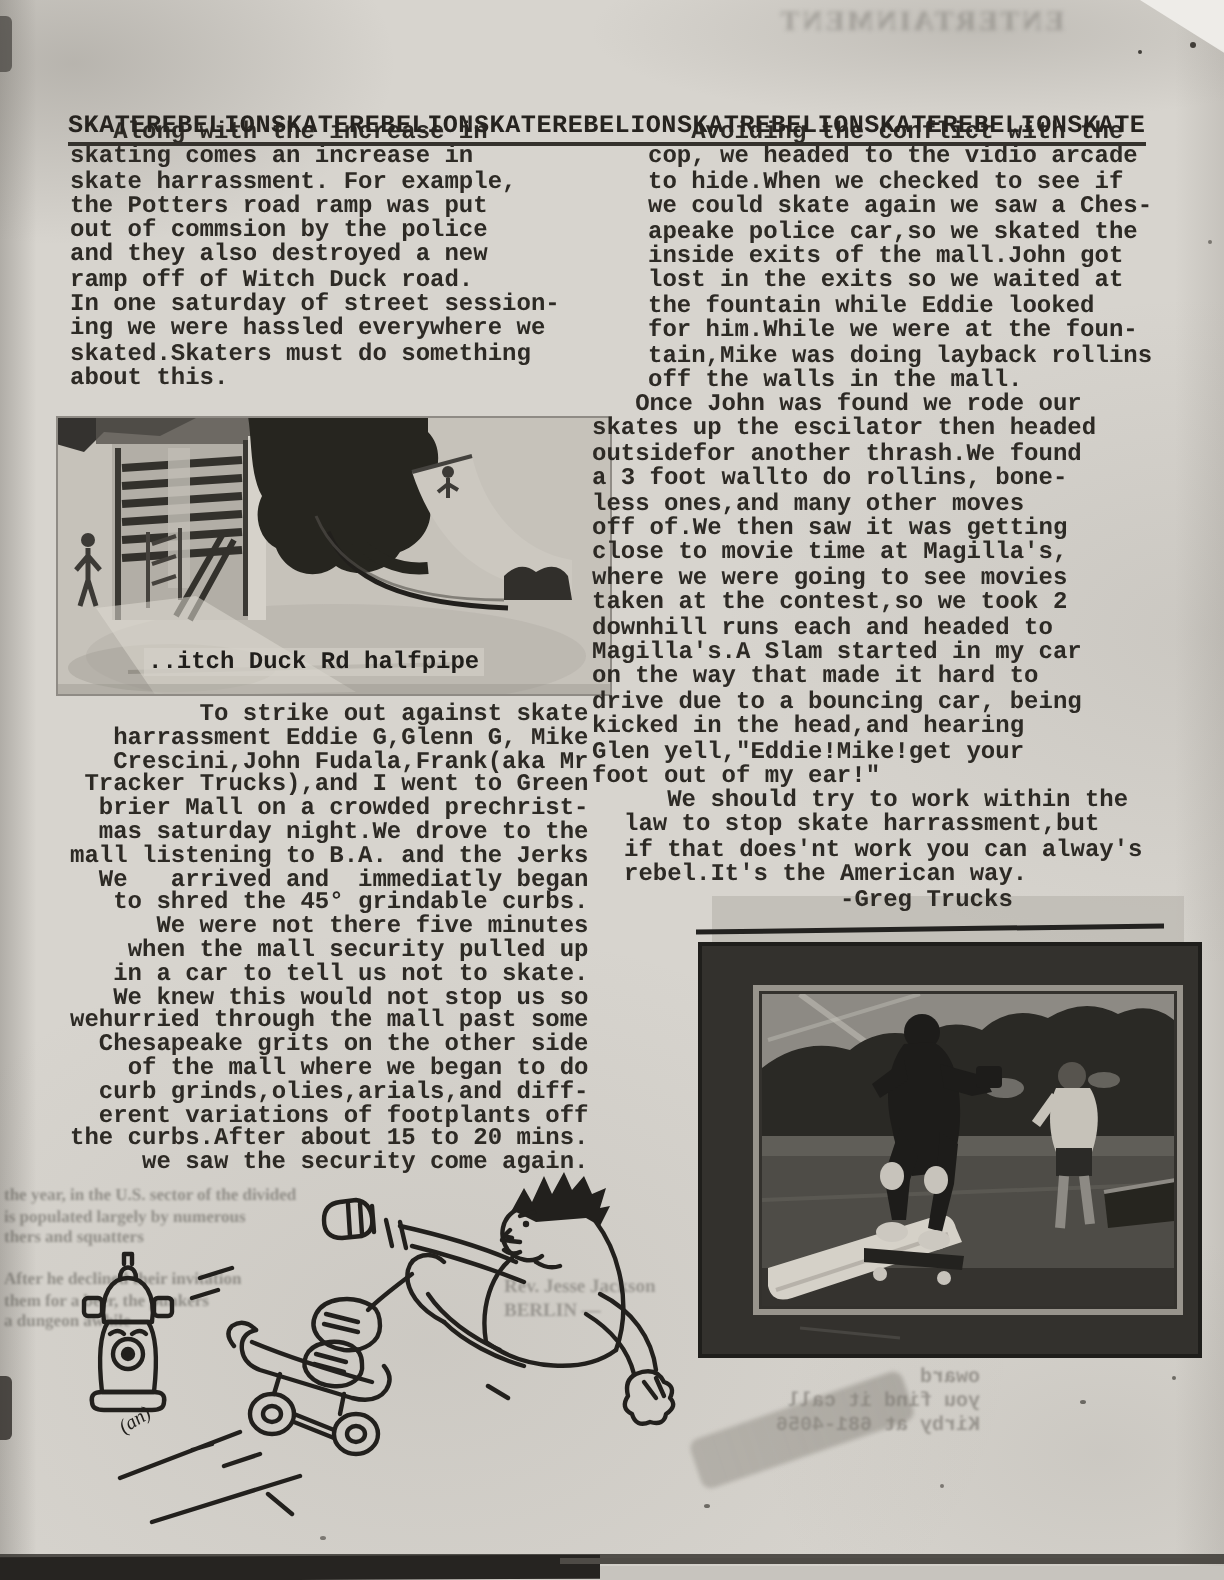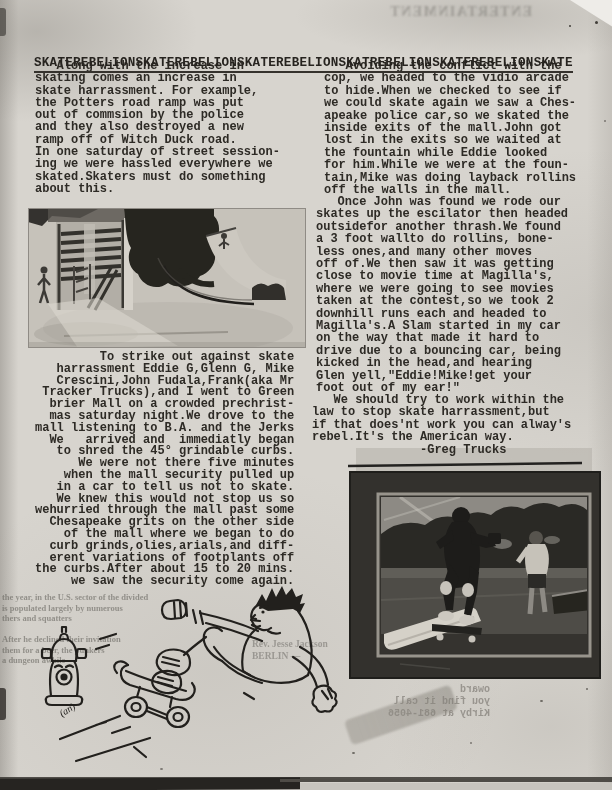--- a/index.html
+++ b/index.html
@@ -20,21 +20,21 @@
     white-space:pre;font-family:"Liberation Mono","DejaVu Sans Mono",monospace;
     font-weight:bold;color:#2d2a25;font-size:12px;letter-spacing:0;
   }
   #header-strip{
     left:34px;top:36px;font-size:12.6px;font-weight:bold;color:#26231f;
     letter-spacing:.25px;border-bottom:2px solid #35322d;padding-bottom:1px;z-index:6;margin-top:20px;
   }
   #left-para1{left:35px;top:60px;line-height:12.3px;z-index:4;}
   #left-para2{left:35px;top:352px;line-height:11.8px;z-index:4;text-align:right;}
   #right-para1{left:324px;top:60px;line-height:12.4px;z-index:4;}
-  #right-para2{left:316px;top:196px;line-height:12.4px;z-index:4;}
+  #right-para2{left:296px;top:196px;line-height:12.4px;z-index:4;}
   #right-para3{left:312px;top:394px;line-height:12.4px;z-index:4;}
   #byline{left:420px;top:443px;font-size:12px;z-index:4;}
   #halfpipe-photo{left:28px;top:208px;width:278px;height:140px;z-index:2;}
   #halfpipe-caption{
     left:44px;top:116px;font-size:12px;color:#201e1b;
     background:rgba(214,210,202,.6);padding:0 2px;z-index:5;
   }
   #skater-photo{left:340px;top:448px;width:270px;height:232px;z-index:2;}
   #cartoon{left:0;top:575px;width:350px;height:212px;z-index:3;}
   .ghost{color:rgba(72,69,64,.5);filter:blur(.45px);white-space:pre;font-weight:bold;}
@@ -193,20 +193,21 @@
         <path d="M196,31 l0,10 M196,34 l-5,4 M196,34 l5,3" stroke="#3c3a36" stroke-width="2" fill="none"></path>
       </g>
       <path d="M136,58 C146,82 174,94 226,96" stroke="#211f1c" stroke-width="2.5" fill="none"></path>
       <path d="M130,50 C142,78 172,92 224,92" stroke="#55524c" stroke-width="1.5" fill="none" opacity=".6"></path>
       <path d="M224,80 q8,-8 16,-2 q10,-6 16,2 l2,12 L224,92 Z" fill="#312f2b"></path>
       <path d="M36,128 L200,124" stroke="#8a867e" stroke-width="2" opacity=".7" fill="none"></path>
       <path d="M20,96 L70,90 L150,138 L50,140 Z" fill="#dedad2" opacity=".55"></path>
       <rect x="0" y="134" width="278" height="6" fill="#8f8b83" opacity=".35"></rect>
       <rect x=".5" y=".5" width="277" height="139" fill="none" stroke="#8f8b85"></rect>
     </svg>
+    <div class="abs tw" id="halfpipe-caption">..itch Duck Rd halfpipe</div>
   </div>
 
   <div class="abs" id="skater-photo">
     <svg width="270" height="232" viewBox="0 0 270 232">
       <rect x="16" y="0" width="236" height="26" fill="#b2aea7" opacity=".55"></rect>
       <path d="M8,18 L242,15" stroke="#232220" stroke-width="2.5" fill="none"></path>
       <rect x="10" y="24" width="250" height="206" fill="#33312d" stroke="#1f1e1b" stroke-width="2"></rect>
       <rect x="38" y="46" width="212" height="162" fill="none" stroke="#aaa69e" stroke-width="3" opacity=".85"></rect>
       <clipPath id="ph">
           <rect x="41" y="49" width="206" height="156"></rect>

